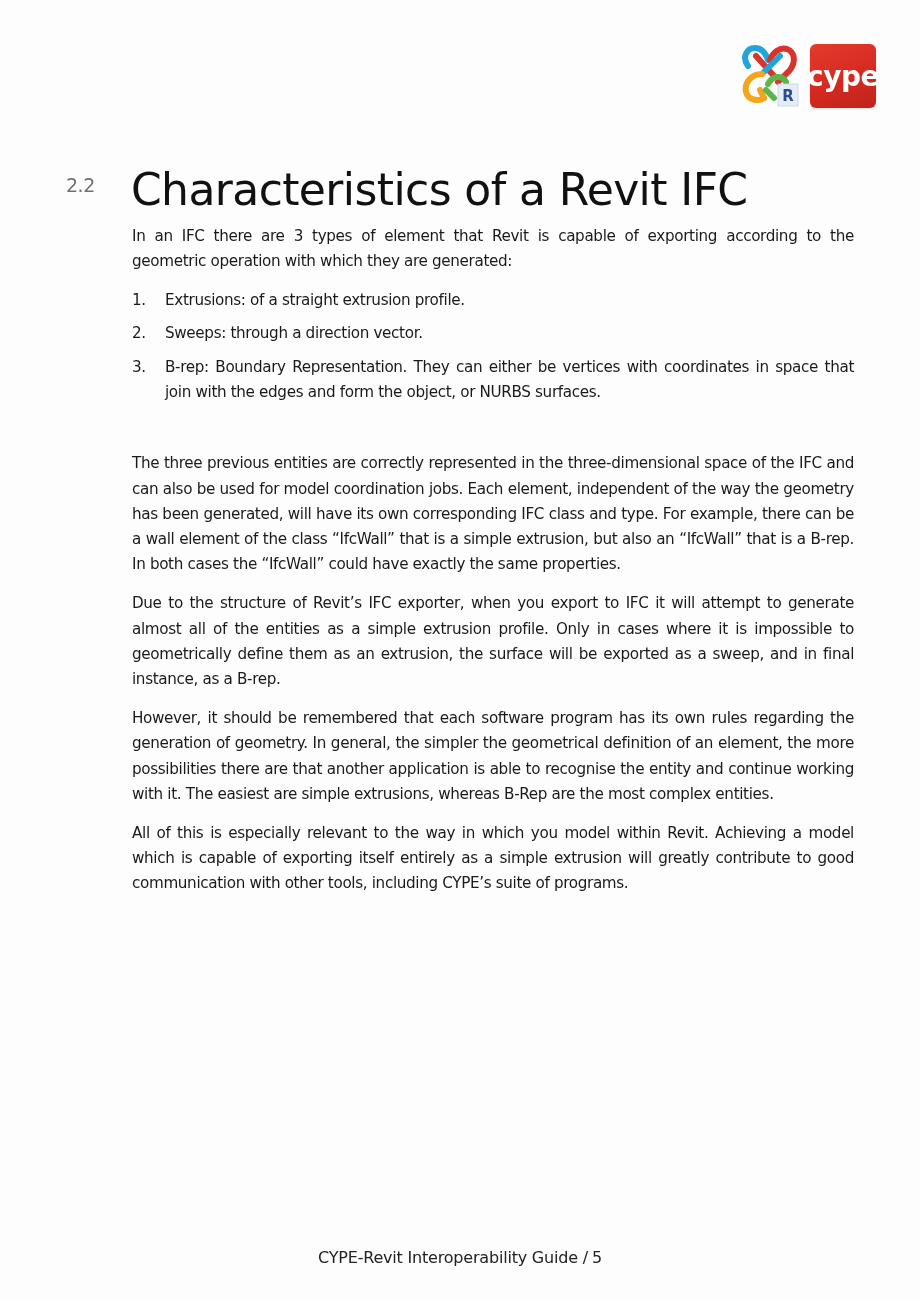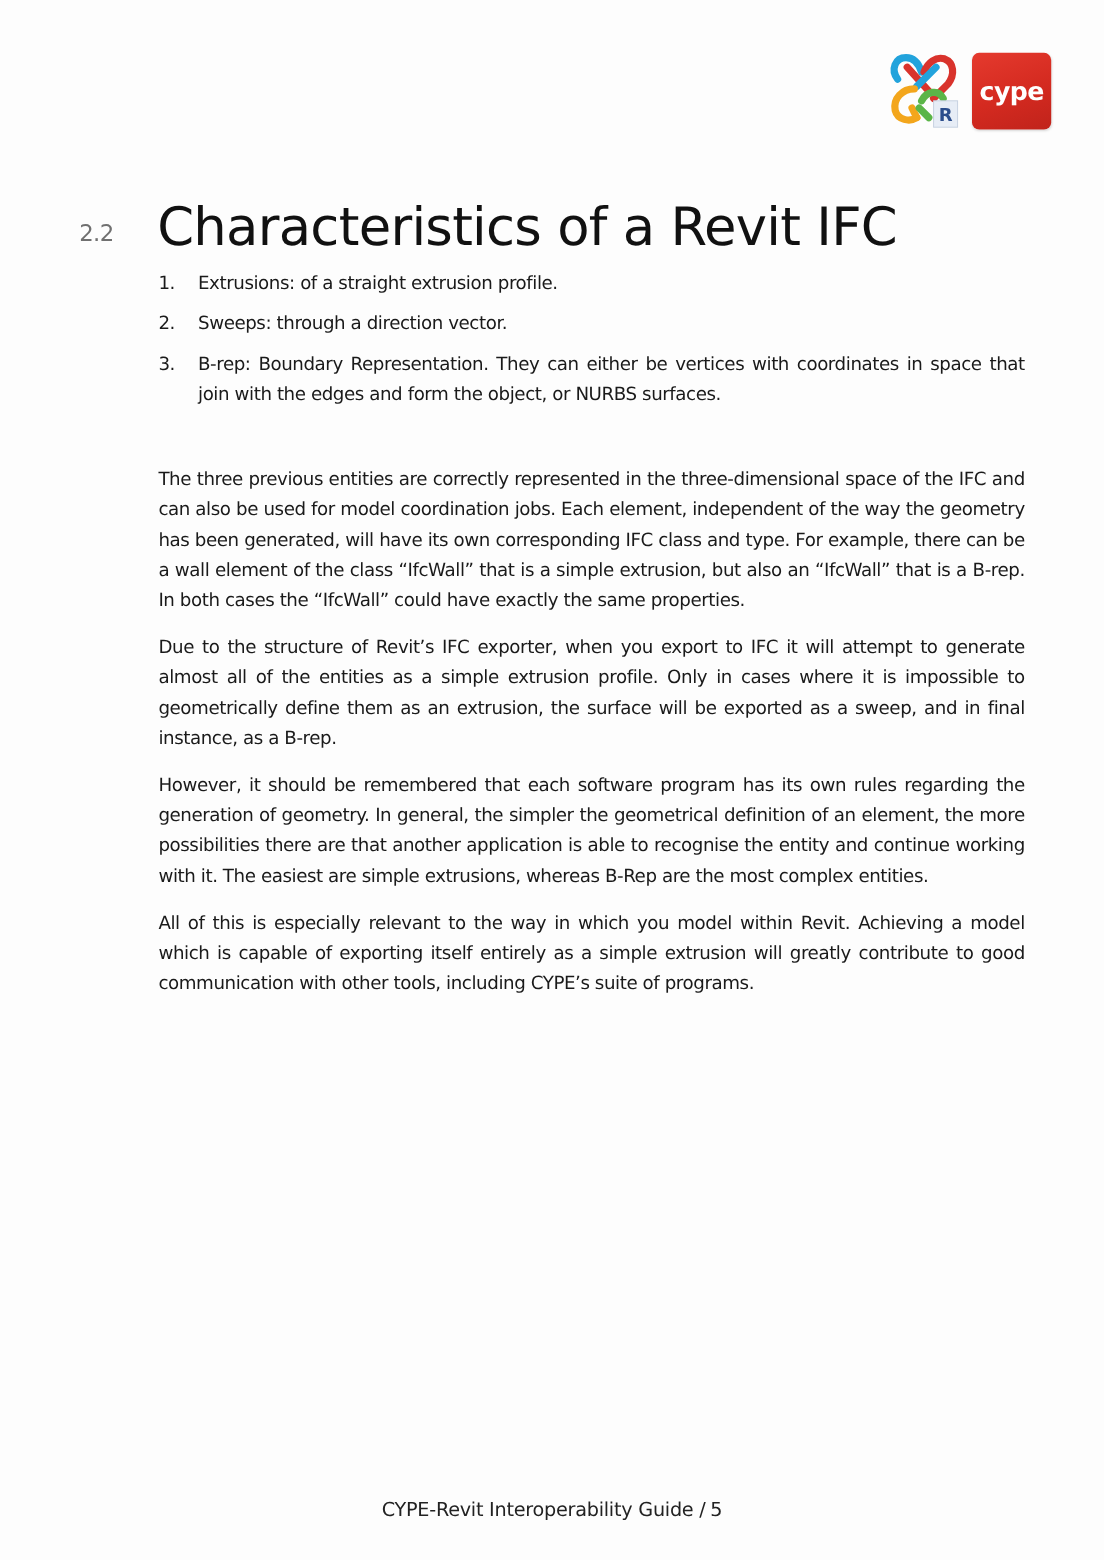--- a/index.html
+++ b/index.html
@@ -32,28 +32,28 @@
       width: 66px;
       height: 64px;
       border-radius: 6px;
       background: linear-gradient(160deg, #e53a2e 0%, #d42a20 55%, #c0231b 100%);
       display: flex;
       align-items: center;
       justify-content: center;
       color: #ffffff;
       font-family: "DejaVu Sans", sans-serif;
       font-weight: bold;
-      font-size: 21px;
+      font-size: 28px;
       letter-spacing: -0.5px;
       box-shadow: 0 1px 2px rgba(0,0,0,0.15);
     }
     .section-number {
       position: absolute;
       left: 66px;
-      top: 184px;
+      top: 174px;
       font-size: 19px;
       color: #707070;
       letter-spacing: -0.5px;
     }
     .section-title {
       position: absolute;
       left: 131px;
       top: 164px;
       margin: 0;
       font-size: 44px;
@@ -137,20 +137,21 @@
   </div>
   <div class="cype-logo">
     <span>cype</span>
   </div>
 </div>
 
 <div class="section-number">2.2</div>
 <h1 class="section-title">Characteristics of a Revit IFC</h1>
 
 <div class="content">
+  <p>In an IFC there are 3 types of element that Revit is capable of exporting according to the geometric operation with which they are generated:</p>
 
   <ol class="list">
     <li>
       <span class="num">1.</span><b>Extrusions:</b><span> of a straight extrusion profile.</span>
     </li>
     <li>
       <span class="num">2.</span><b>Sweeps:</b><span> through a direction vector.</span>
     </li>
     <li>
       <span class="num">3.</span><b>B-rep:</b><span> Boundary Representation. They can either be vertices with coordinates in space that join with the edges and form the object, or NURBS surfaces.</span>

